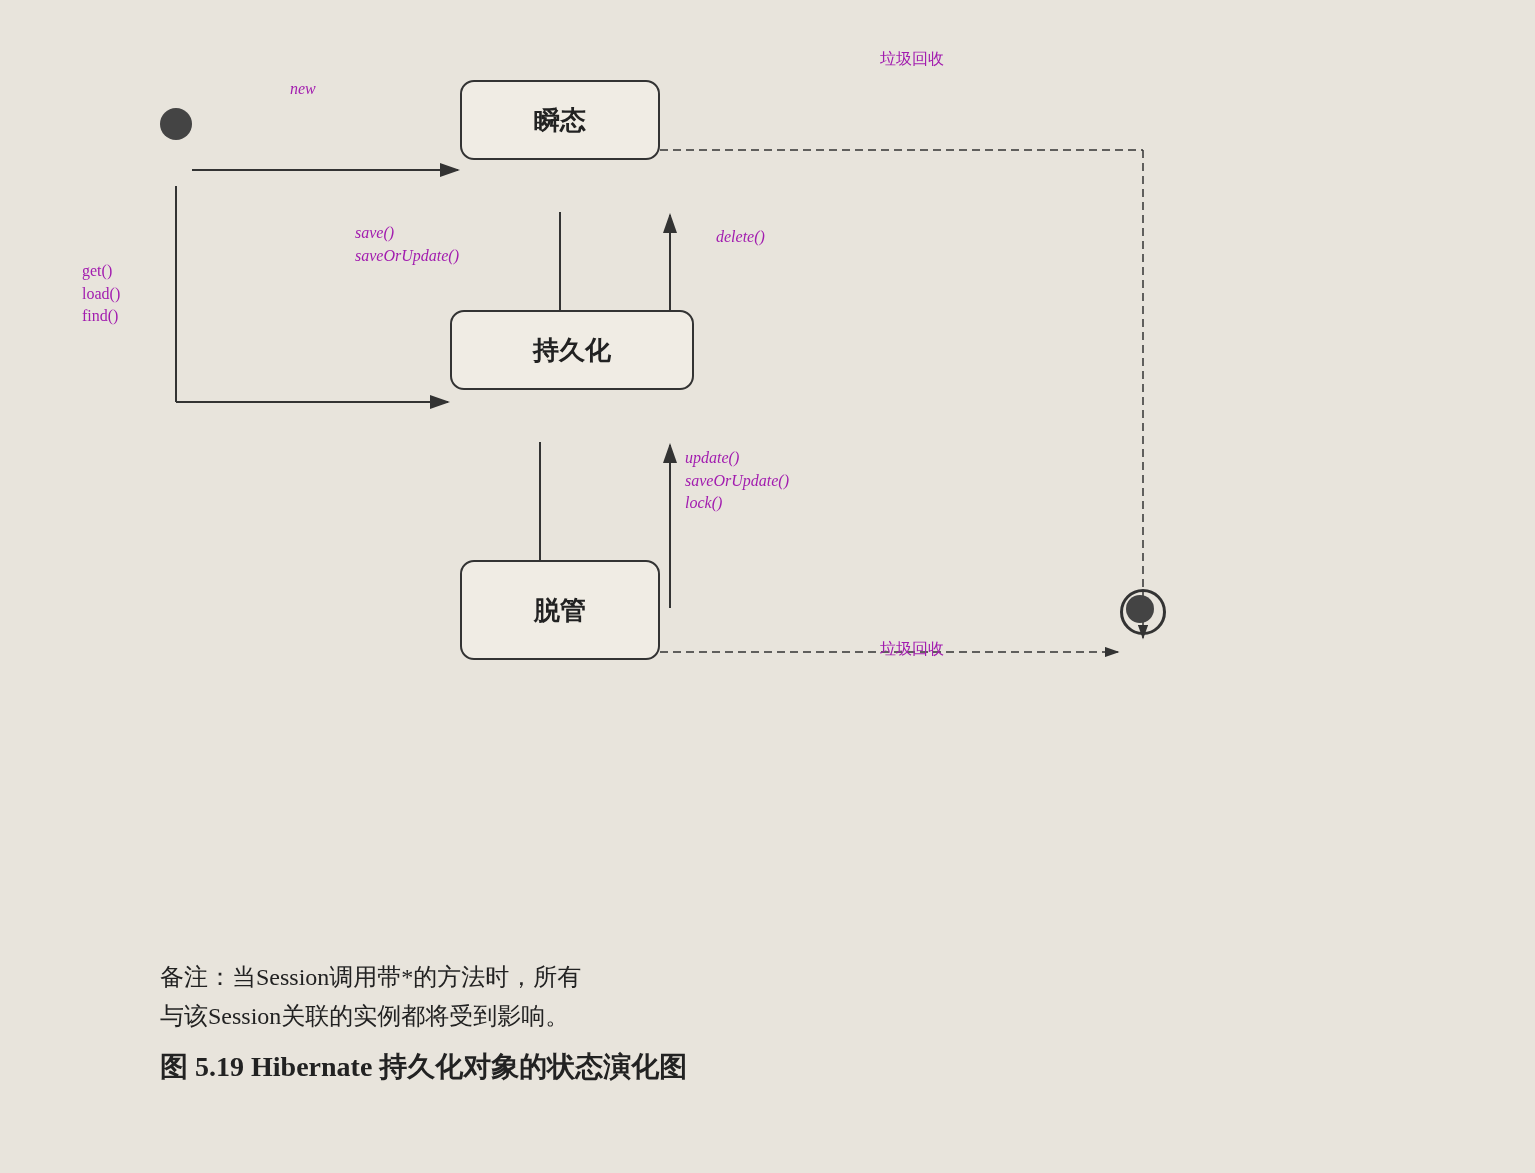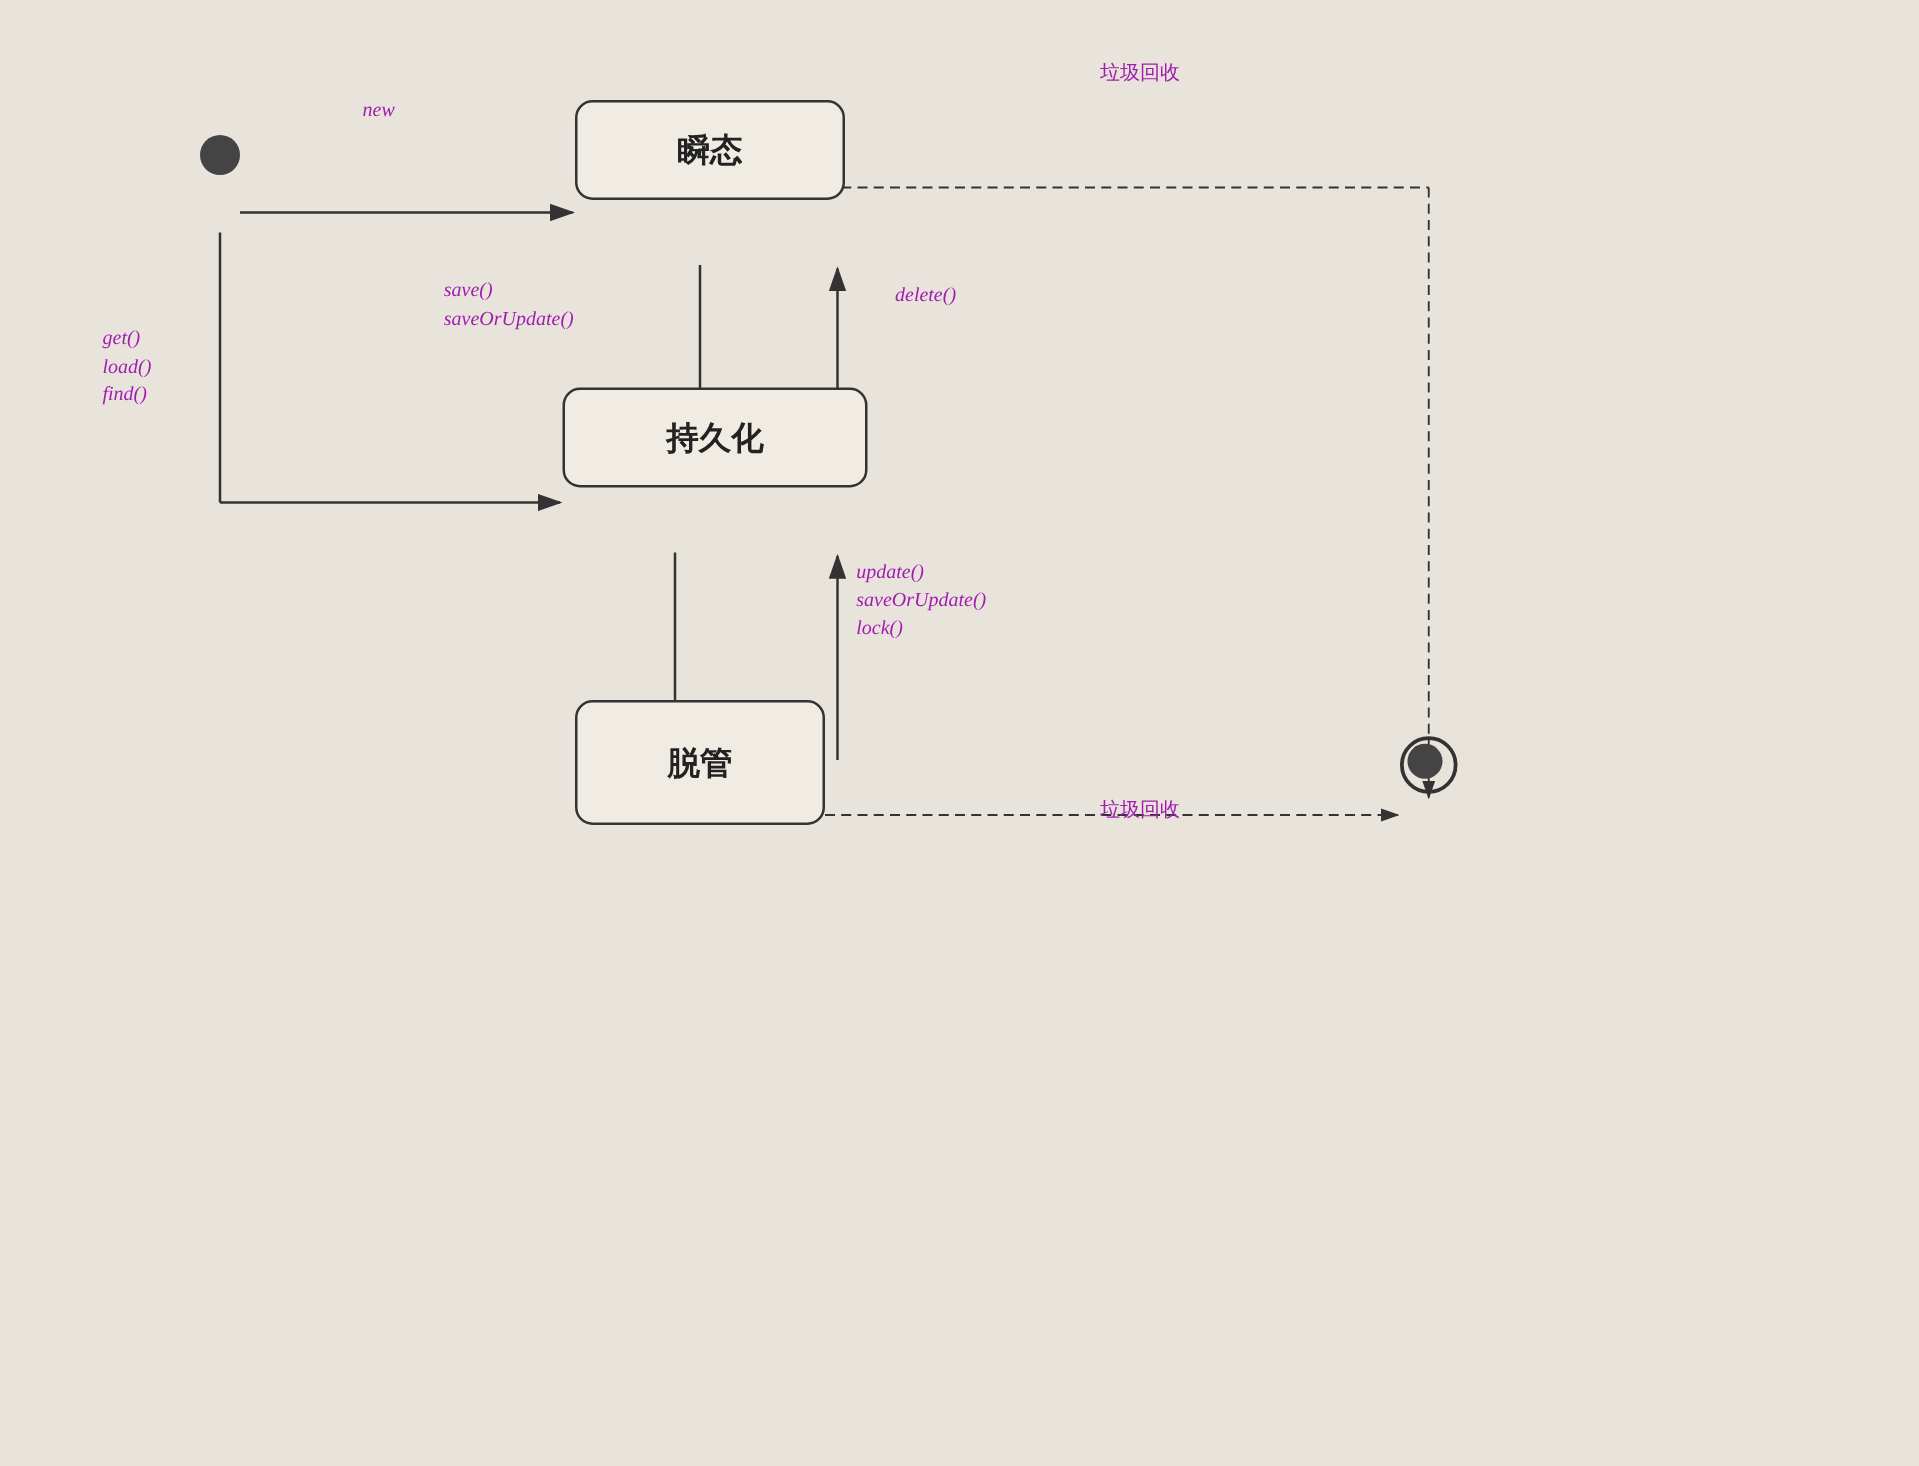--- a/index.html
+++ b/index.html
@@ -34,21 +34,21 @@
       background: #f0ece4;
       display: flex;
       align-items: center;
       justify-content: center;
       font-size: 26px;
       font-weight: bold;
       color: #222;
     }
     
     .box-transient {
-      width: 216px;
+      width: 200px;
       height: 80px;
       top: 60px;
       left: 400px;
     }
     
     .box-persistent {
       width: 244px;
       height: 80px;
       top: 290px;
       left: 390px;
@@ -179,36 +179,41 @@
       <span>脱管</span>
     </div>
 
     <div class="final-state">
       <div class="final-state-outer"></div>
       <div class="final-state-inner"></div>
     </div>
 
     <div class="label label-italic" style="top: 58px; left: 230px;">new</div>
 
-    <div class="label" style="top: 218px; left: 22px; white-space: pre-line; font-style: italic;">
+    <div class="label" style="top: 218px; left: 22px; white-space: pre-line; ">
       <span>get()<br>load()<br>find()</span>
     </div>
 
     <div class="label label-italic" style="top: 180px; left: 295px; white-space: pre-line;">
       <span>save()<br>saveOrUpdate()</span>
     </div>
 
     <div class="label label-italic" style="top: 206px; left: 620px; margin-left: 36px;">
       <span>delete()</span>
     </div>
 
 
     <div class="label label-italic" style="top: 405px; left: 625px; white-space: pre-line;">
       <span>update()<br>saveOrUpdate()<br>lock()</span>
     </div>
 
     <div class="label" style="top: 28px; left: 820px;">垃圾回收</div>
 
     <div class="label" style="top: 618px; left: 820px;">垃圾回收</div>
 
+    <div class="caption">
+      <div>备注：当Session调用带*的方法时，所有</div>
+      <div>与该Session关联的实例都将受到影响。</div>
+      <div class="caption-title">图 5.19  Hibernate 持久化对象的状态演化图</div>
+    </div>
 
   </div>
 </div>
 
 </body></html>

